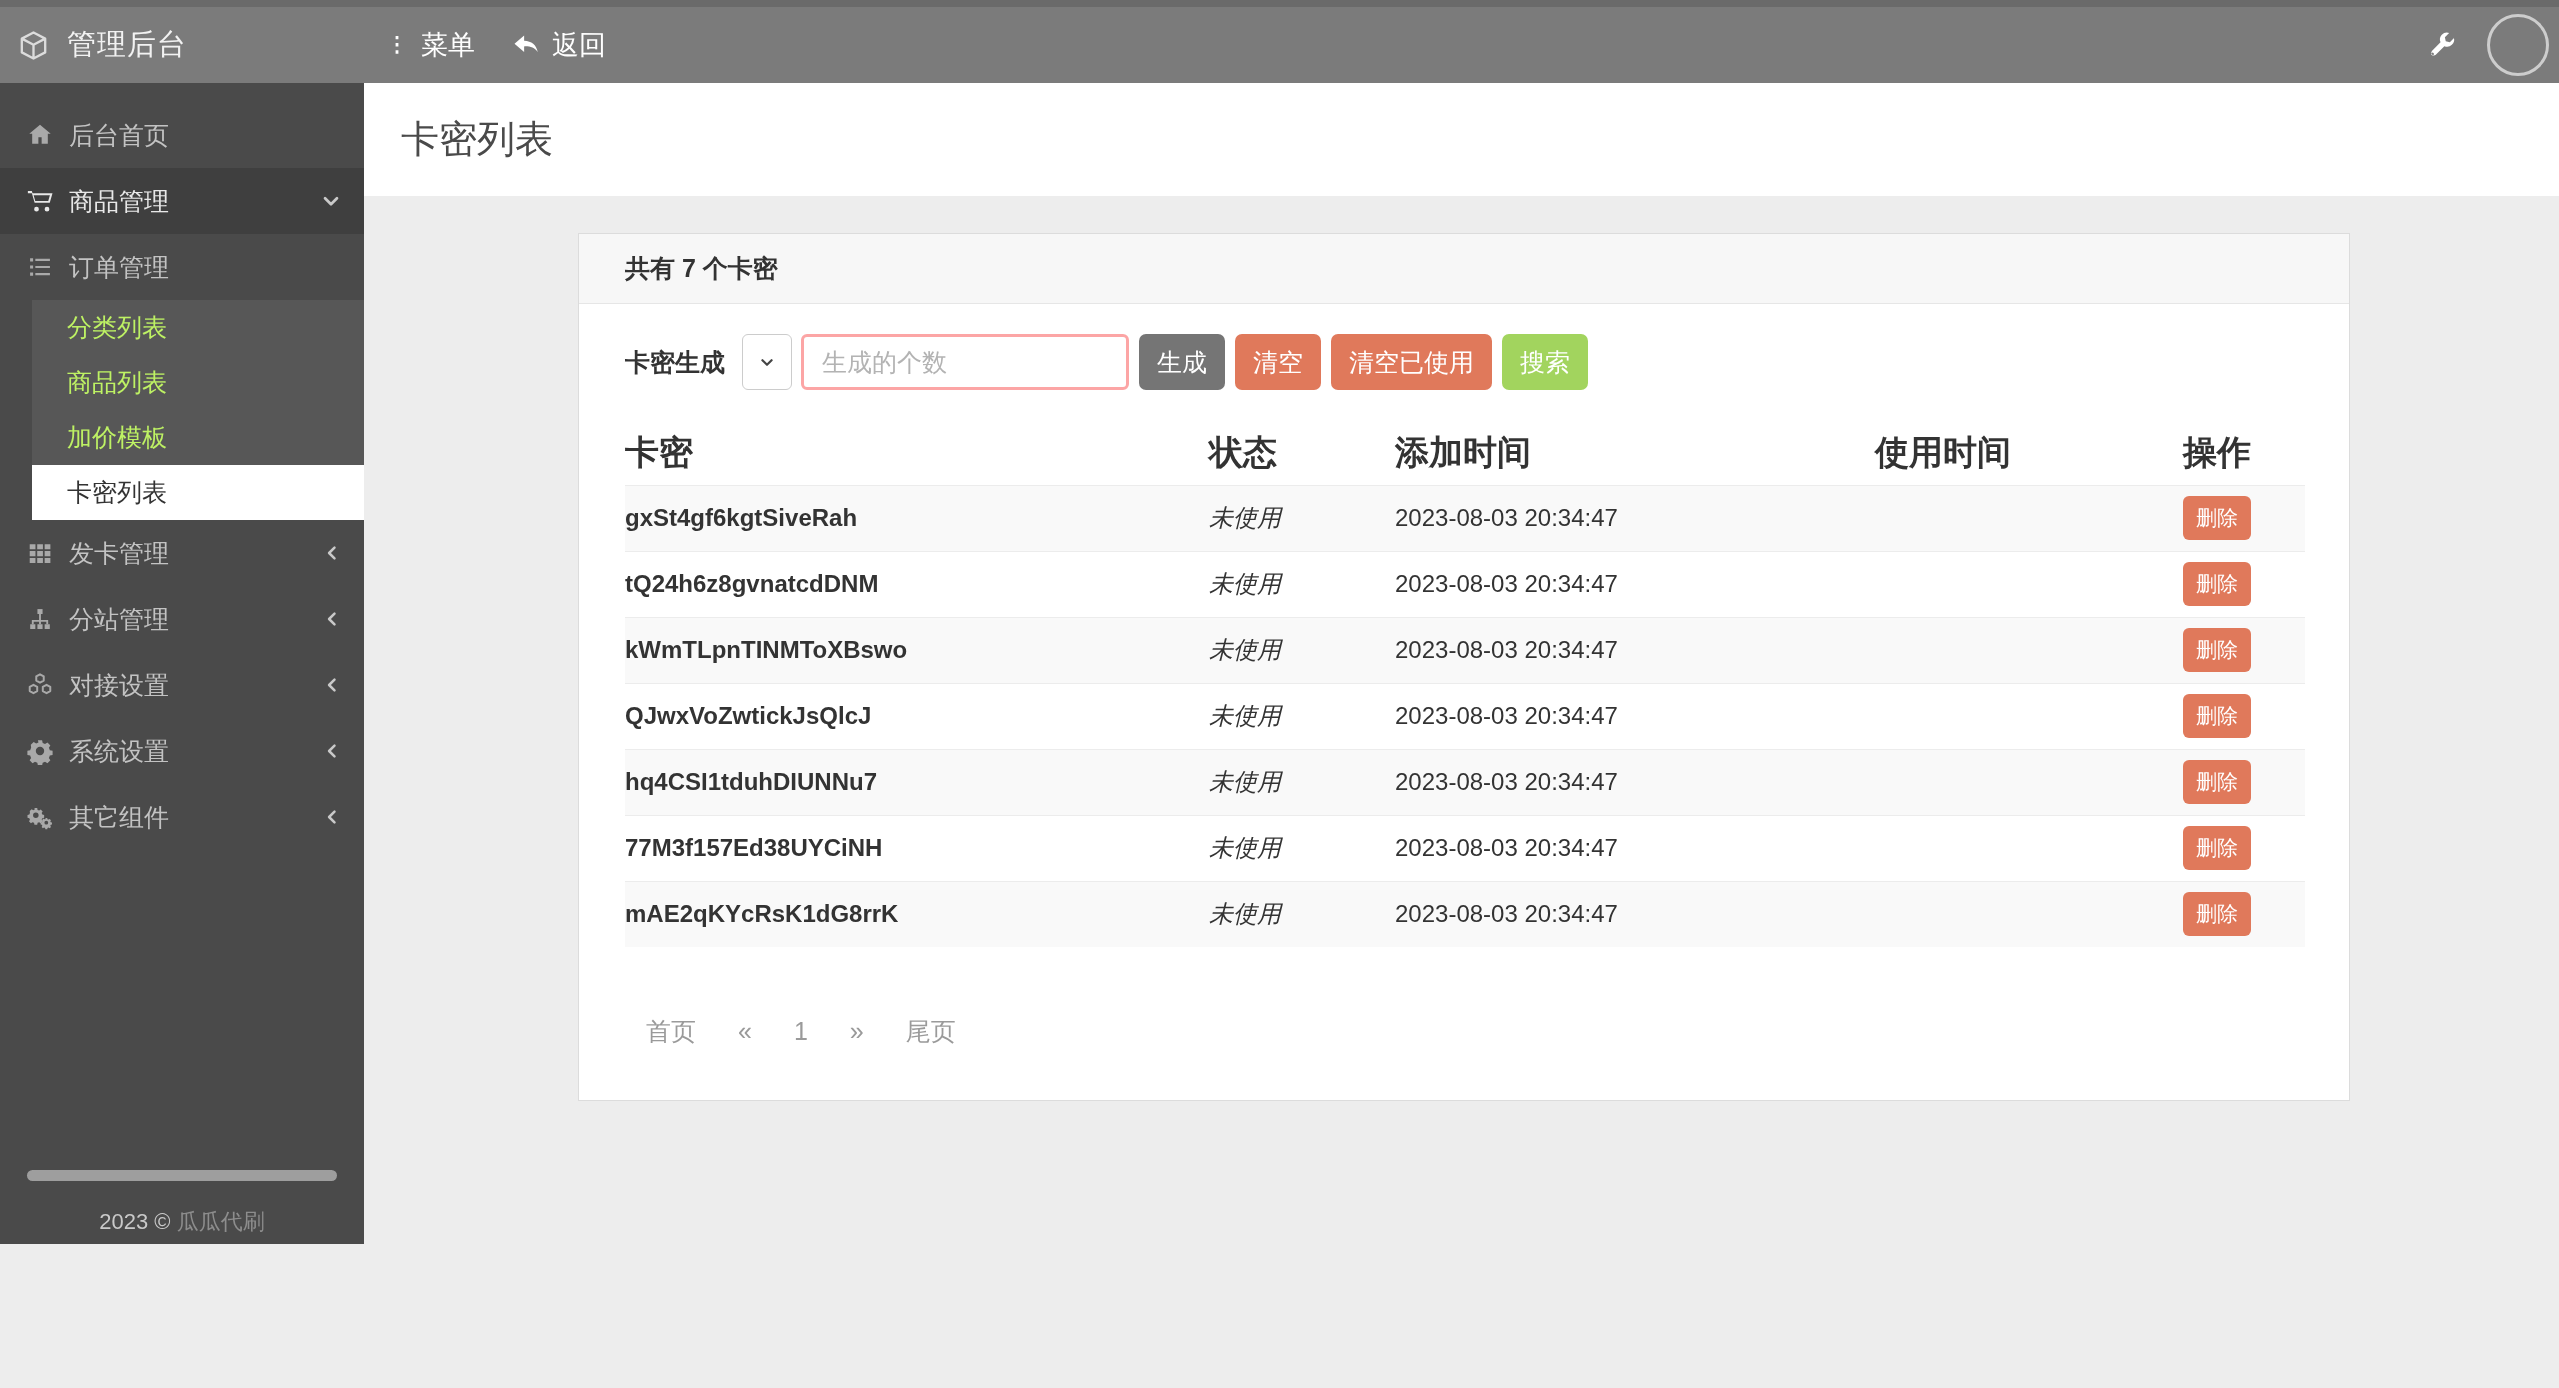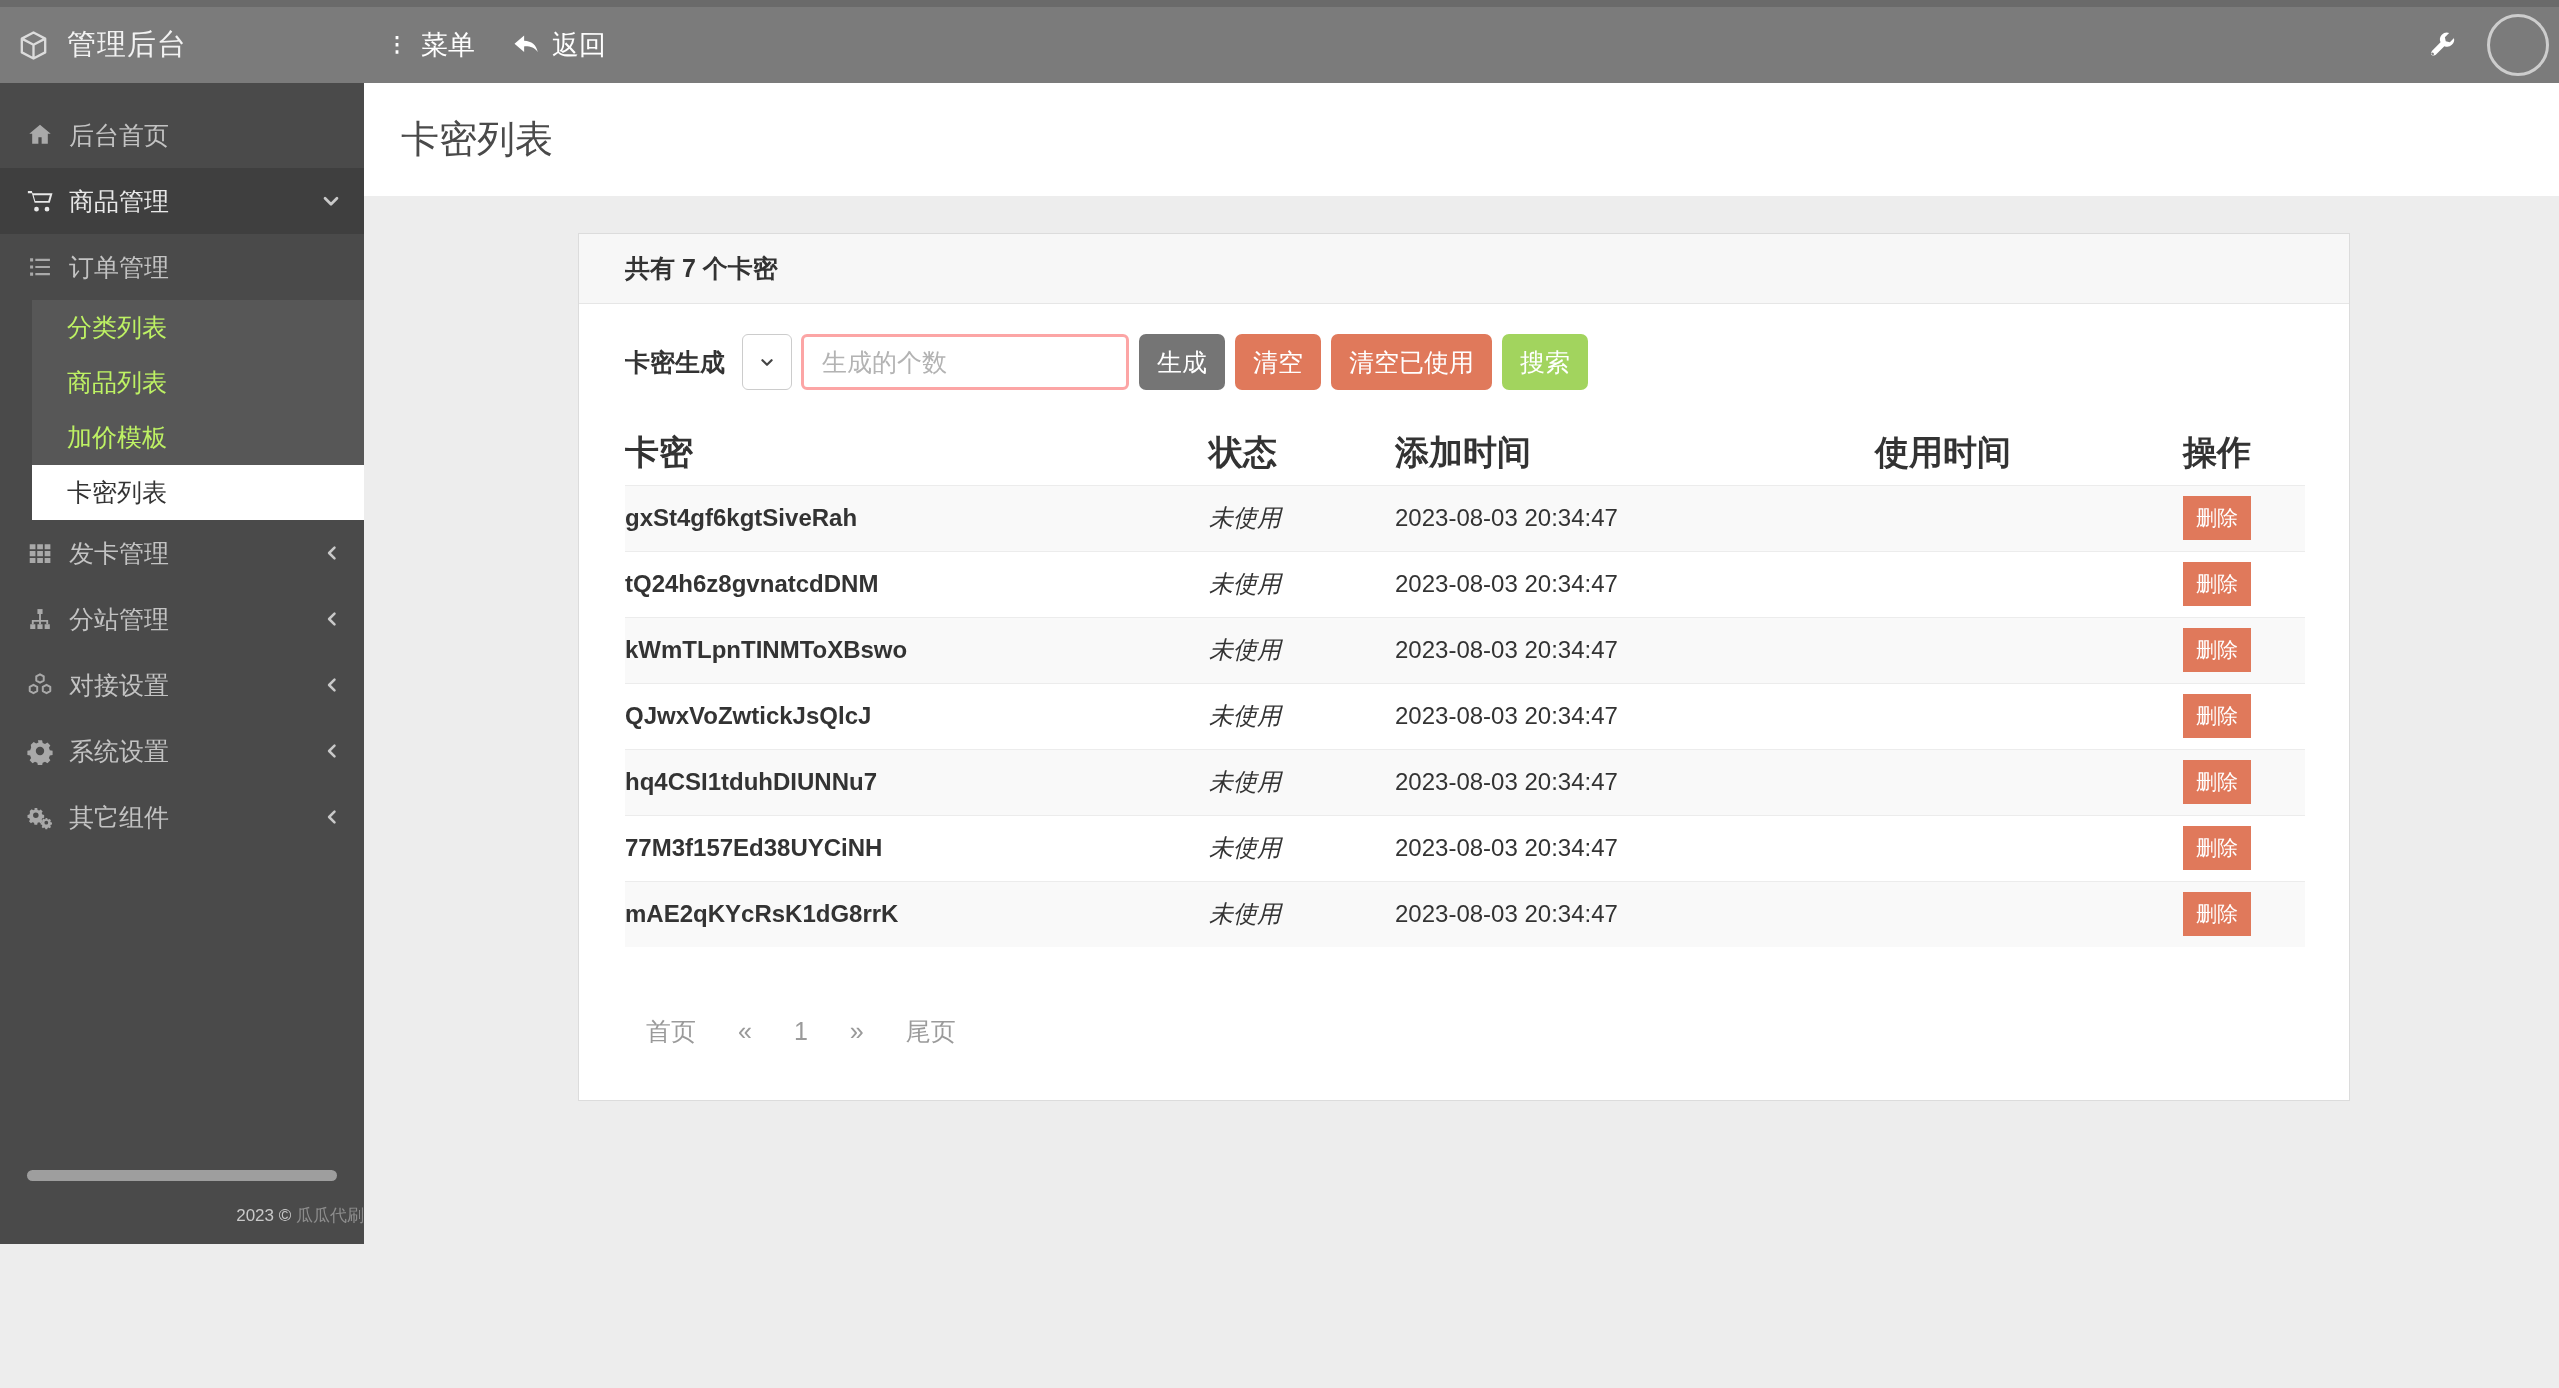--- a/index.html
+++ b/index.html
@@ -29,21 +29,21 @@
   .menu-item { height:66px; display:flex; align-items:center; color:#c3c3c3; font-size:25px; cursor:pointer; position:relative; }
   .mi-icon { width:32px; margin-left:24px; display:flex; justify-content:center; color:#a9a9a9; }
   .mi-label { margin-left:13px; }
   .chevron { position:absolute; right:22px; top:50%; transform:translateY(-50%); color:#c9c9c9; }
   .menu-item.open { background:#3f3f3f; color:#e8e8e8; }
   .menu-item.open .mi-icon { color:#e8e8e8; }
   .submenu { margin-left:32px; background:#575757; }
   .submenu-item { height:55px; line-height:55px; padding-left:35px; font-size:25px; color:#bef264; cursor:pointer; }
   .submenu-item.active { background:#ffffff; color:#333; }
   .sidebar-scrollbar { position:absolute; left:27px; bottom:63px; width:310px; height:11px; border-radius:6px; background:#9e9e9e; cursor:pointer; }
-  .sidebar-footer { position:absolute; bottom:17px; width:100%; text-align:right; font-size:17px; }
+  .sidebar-footer { position:absolute; bottom:7px; width:100%; text-align:center; font-size:22px; }
   .sidebar-footer .year { color:#c9c9c9; }
   .sidebar-footer .brand { color:#8d8d8d; }
 
   
   .main { position:absolute; left:364px; top:83px; width:2195px; height:1305px; }
   .title-band { height:113px; background:#fff; display:flex; align-items:center; }
   .page-title { margin-left:37px; font-size:38px; font-weight:400; color:#4a4a4a; }
   .content { height:1192px; background:#ededed; padding-top:37px; }
 
   .card { margin-left:214px; width:1772px; background:#fff; border:1px solid #dcdcdc; }
@@ -66,21 +66,21 @@
   .btn-green { background:#a2d45e; }
 
   
   table.keys { width:100%; border-collapse:collapse; table-layout:fixed; margin-top:32px; }
   table.keys th { height:63px; text-align:left; vertical-align:middle; font-size:34px; font-weight:bold; color:#333; padding:0; }
   table.keys td { height:66px; vertical-align:middle; font-size:24px; color:#333; padding:0; }
   table.keys tbody tr { border-top:1px solid #ececec; }
   table.keys tbody tr:nth-child(odd) { background:#f9f9f9; }
   td.cell-key { font-weight:bold; color:#444; }
   td.cell-status { color:#2f9e2f; font-size:25px;font-style:italic; }
-  .btn-delete { background:#e0795b; color:#fff; border:none; border-radius:0; font-size:21px;
+  .btn-delete { background:#e0795b; color:#fff; border:none; border-radius:6px; font-size:21px;
     padding:8px 13px; cursor:pointer; font-family:inherit; }
 
   
   .pagination { margin-top:68px; display:flex; align-items:center; color:#9a9a9a; font-size:25px; }
   .page-link { padding:0 21px; cursor:pointer; }
 </style>
 </head>
 <body>
 
 <div class="topbar">

